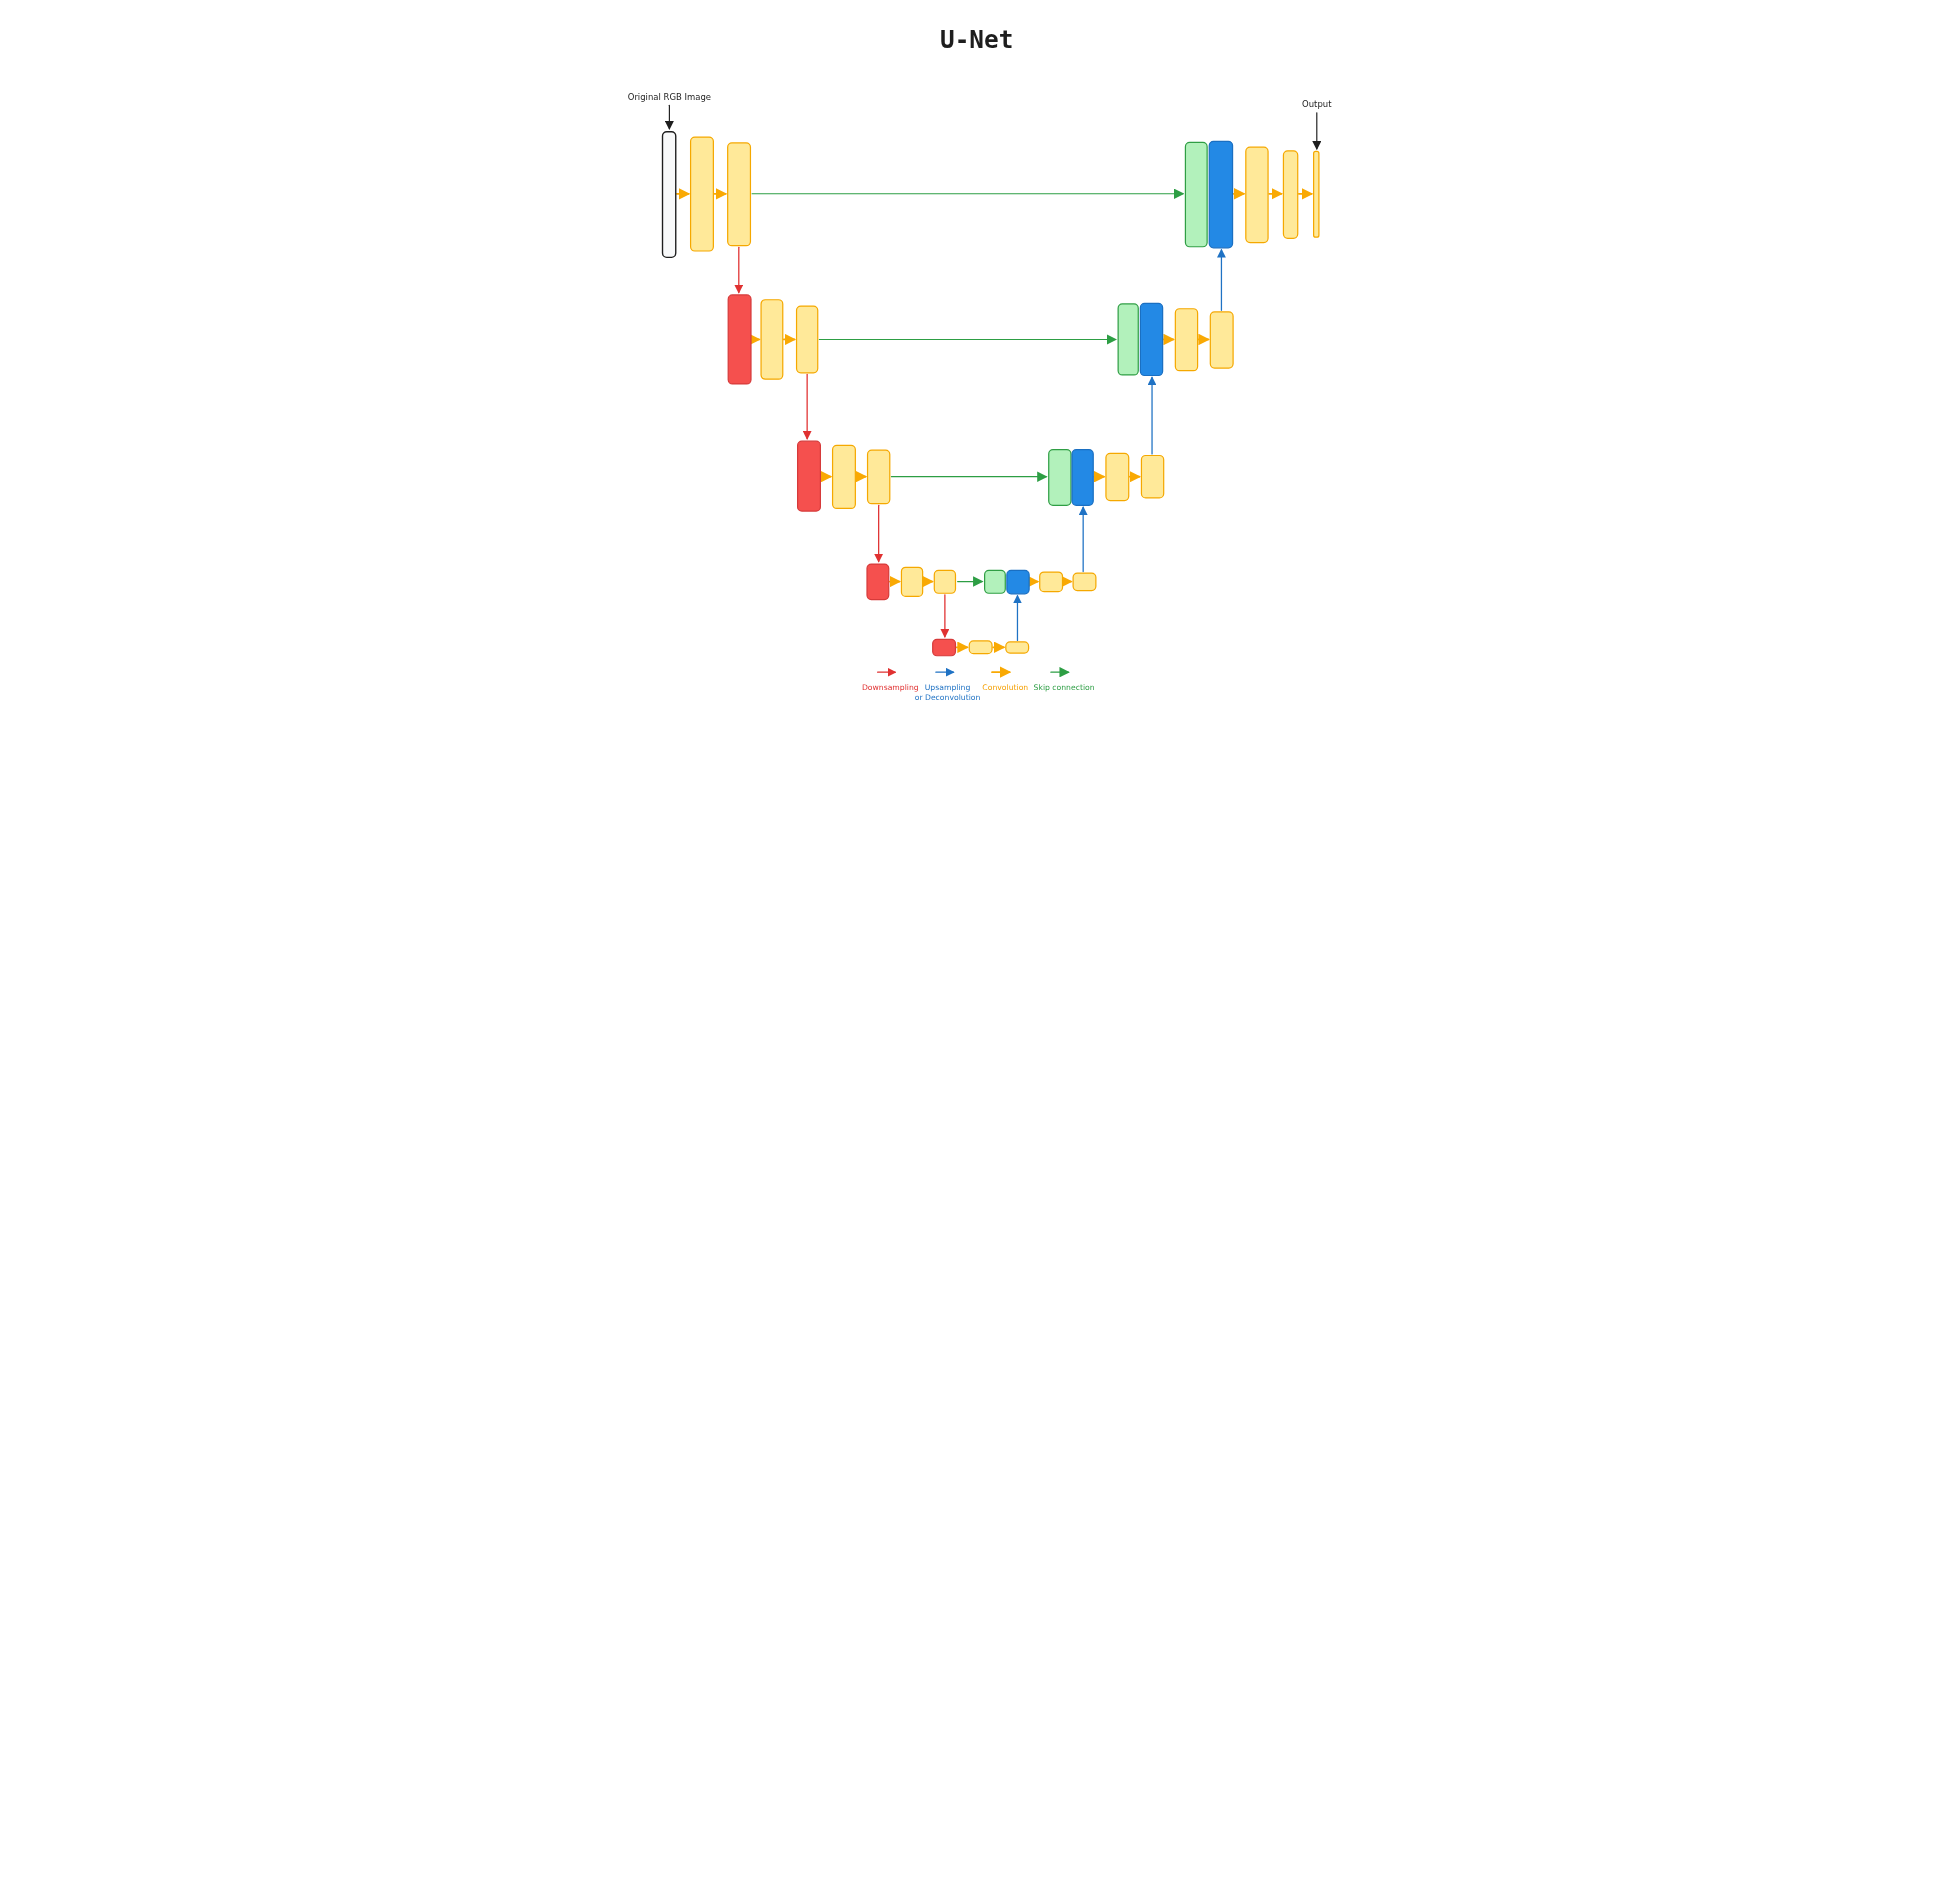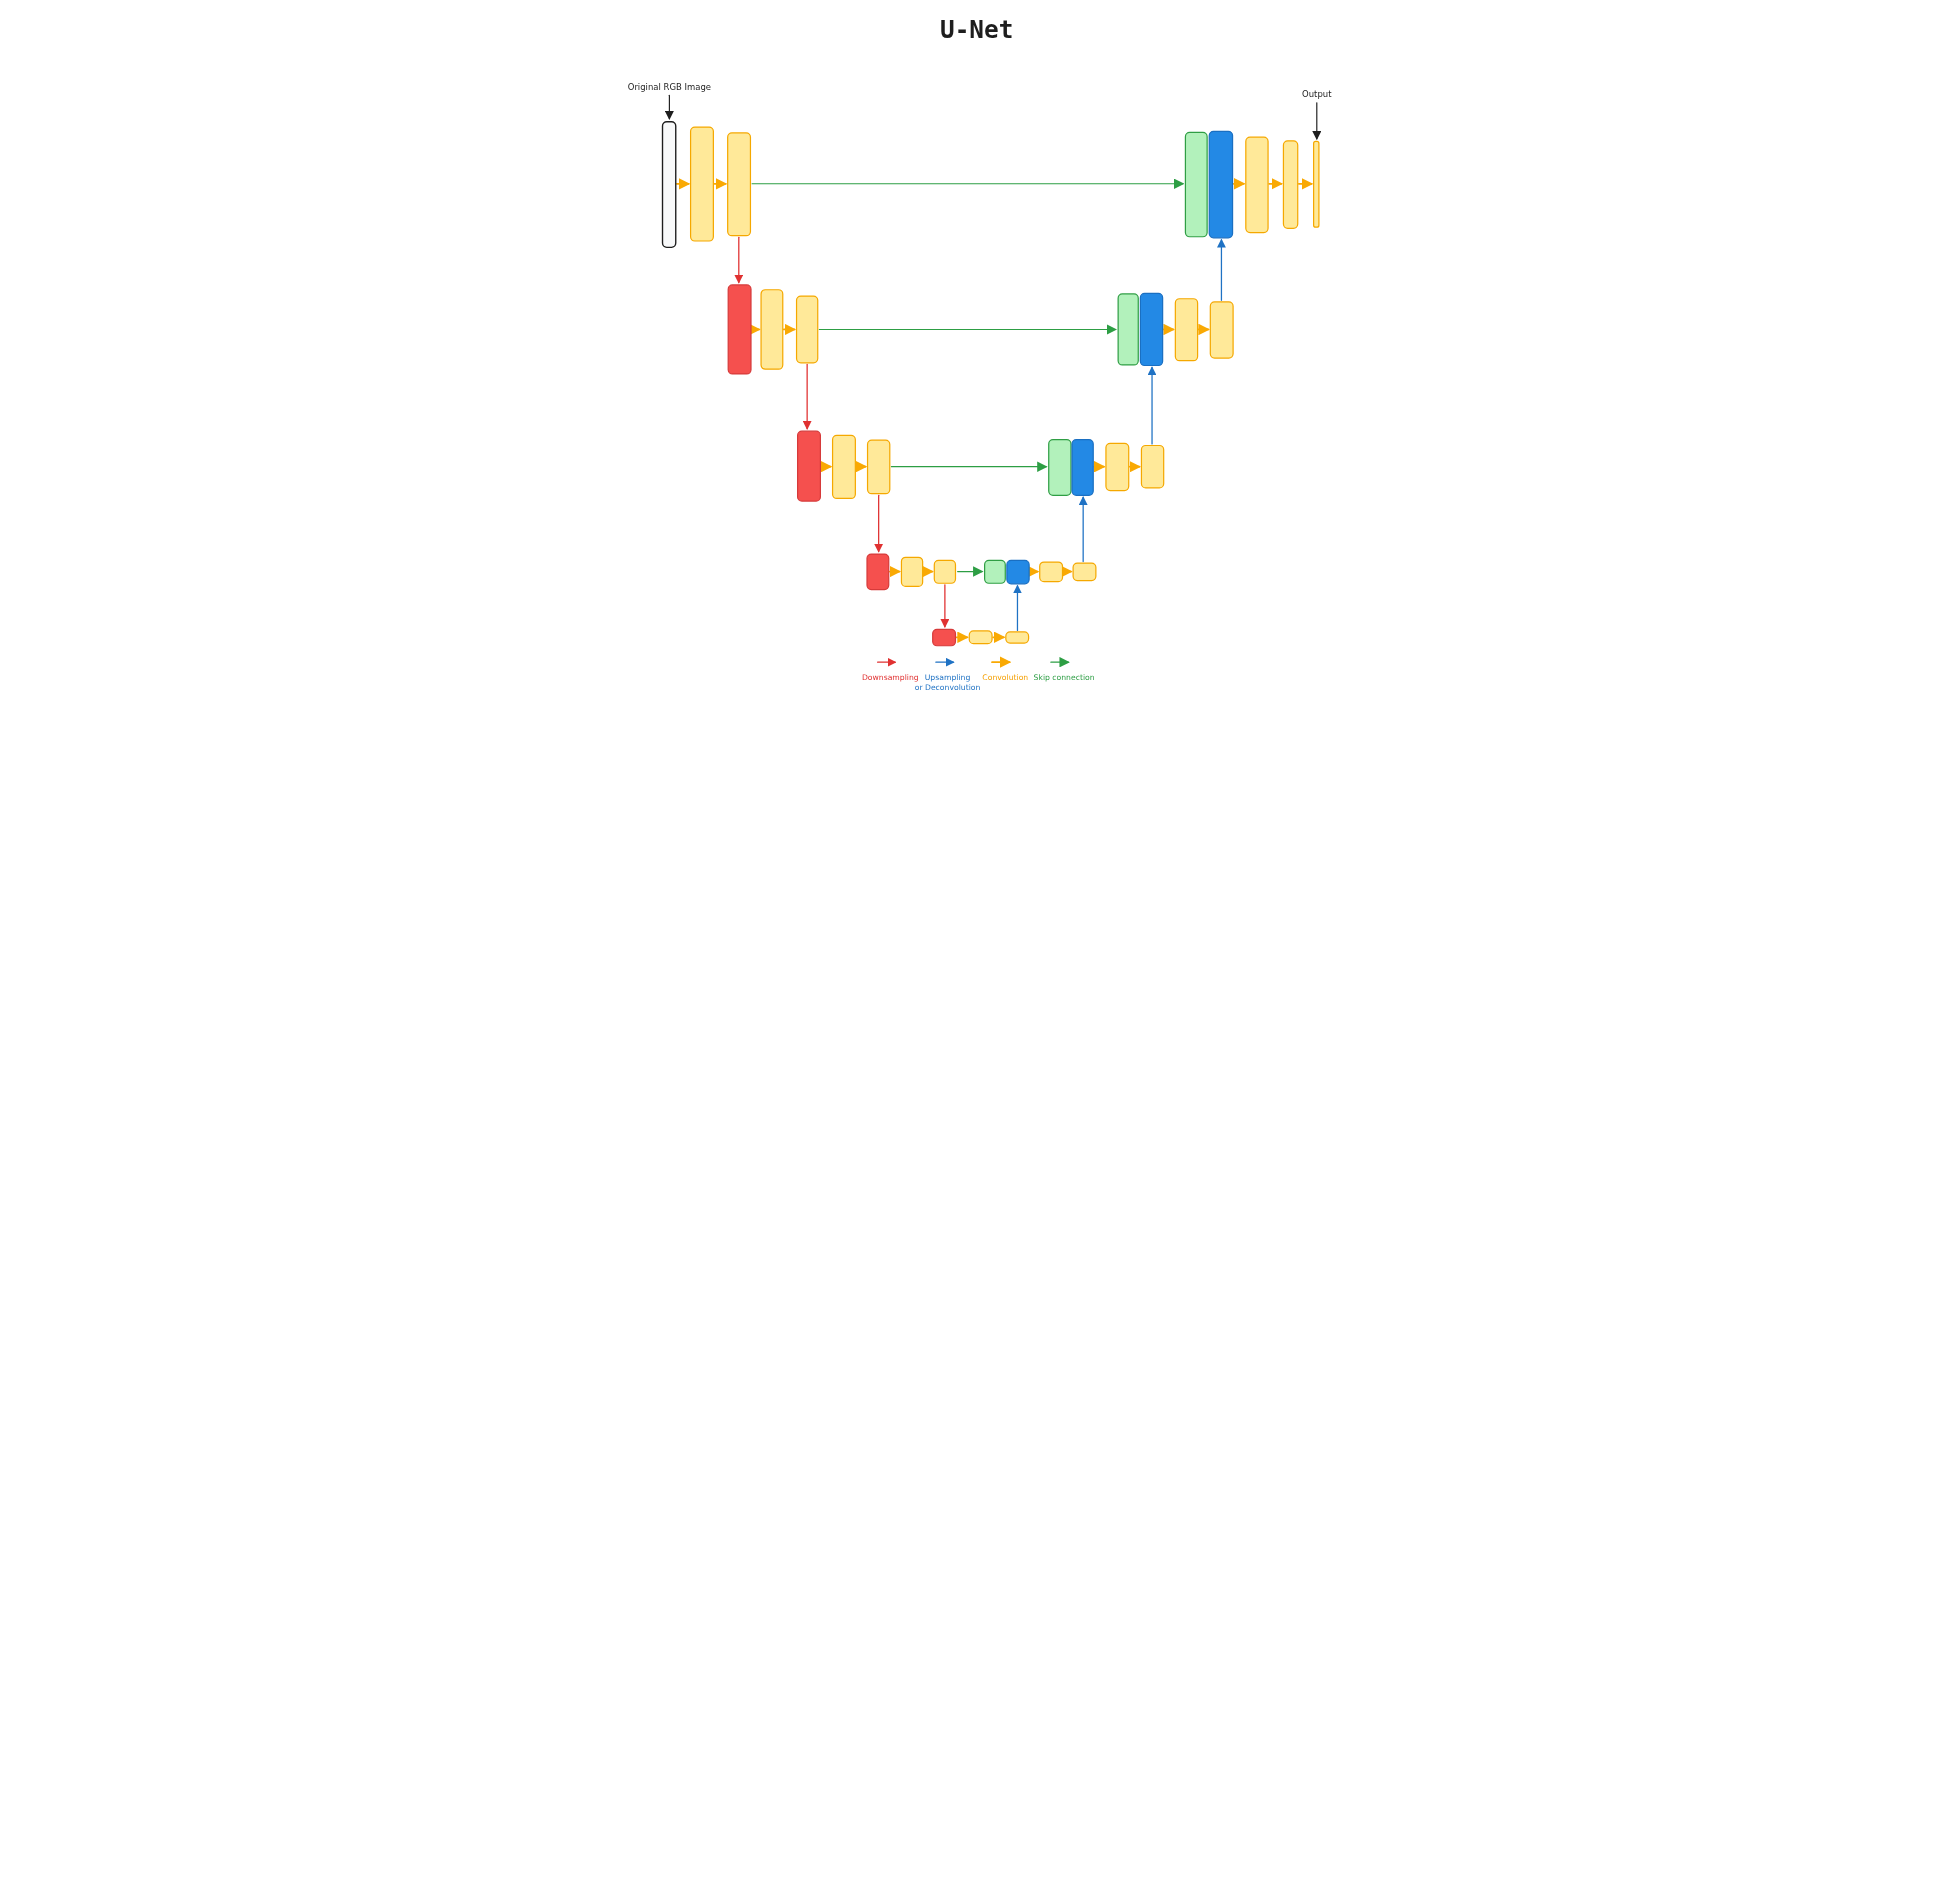--- a/index.html
+++ b/index.html
@@ -1,16 +1,16 @@
 <!DOCTYPE html>
 <html style="font-size:7.7px"><head>
 <meta charset="utf-8">
 <style>
   html, body { margin: 0; padding: 0; background: #ffffff; }
-  .stage { width: 100%; max-width: 720px; margin: 1px auto; }
+  .stage { width: 100%; max-width: 720px; margin: 11px auto; }
   svg { display: block; width: 100%; height: auto; background: #ffffff; }
   .title-text {
     font-family: "DejaVu Sans Mono", monospace;
     font-weight: 600; font-size: 46px; fill: #1e1e1e;
   }
   .label-text {
     font-family: "DejaVu Sans", "Liberation Sans", sans-serif;
     font-weight: 500; font-size: 16px; fill: #1e1e1e;
   }
   .legend-text {

